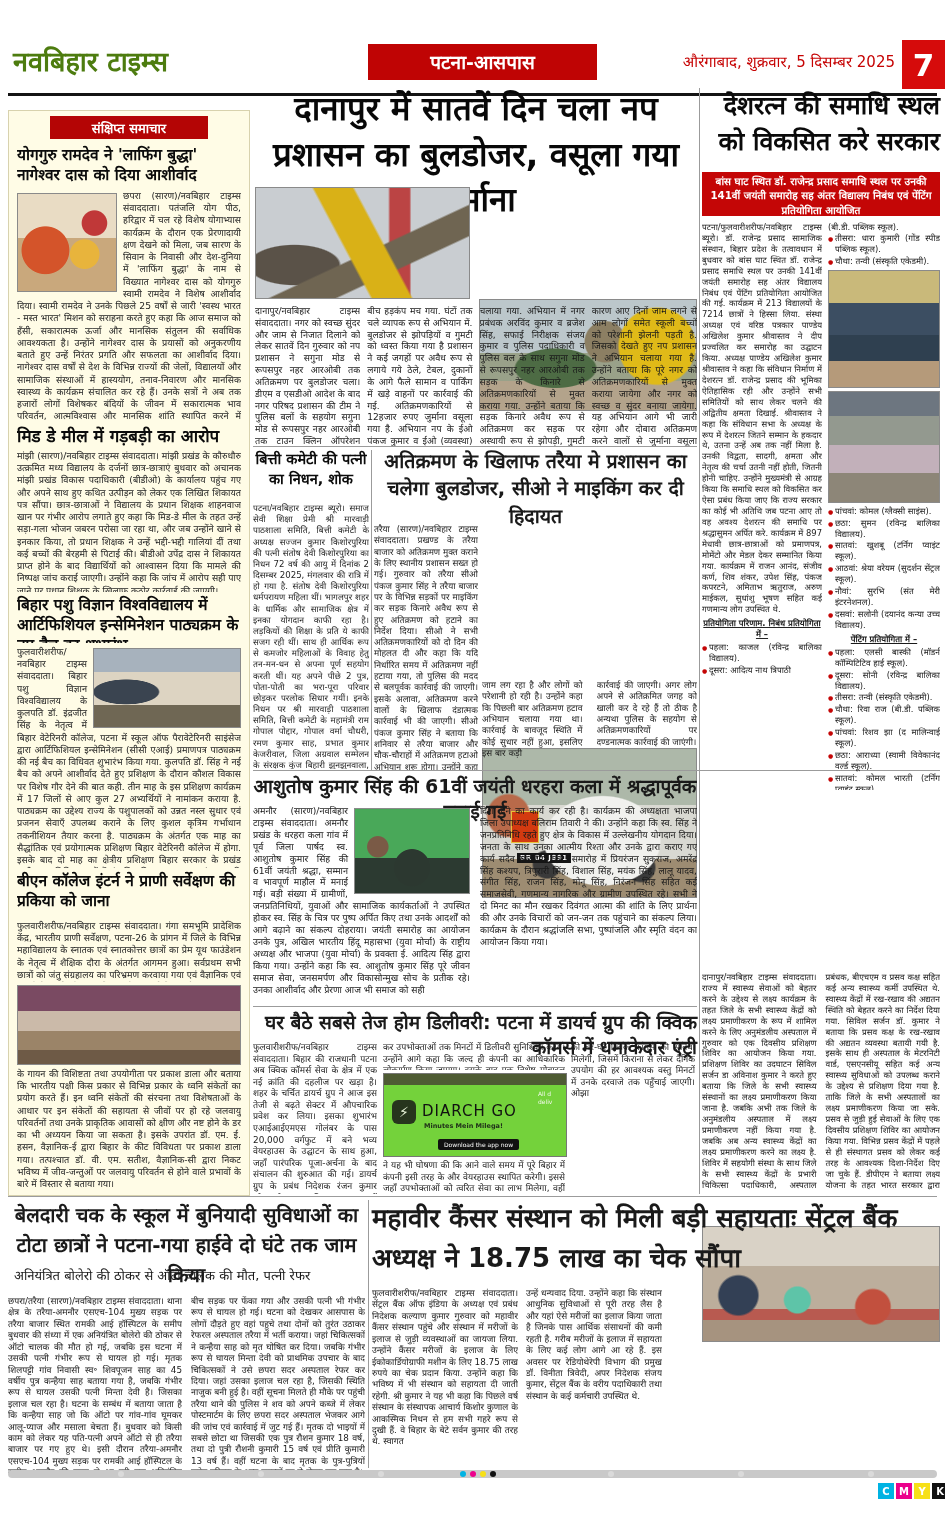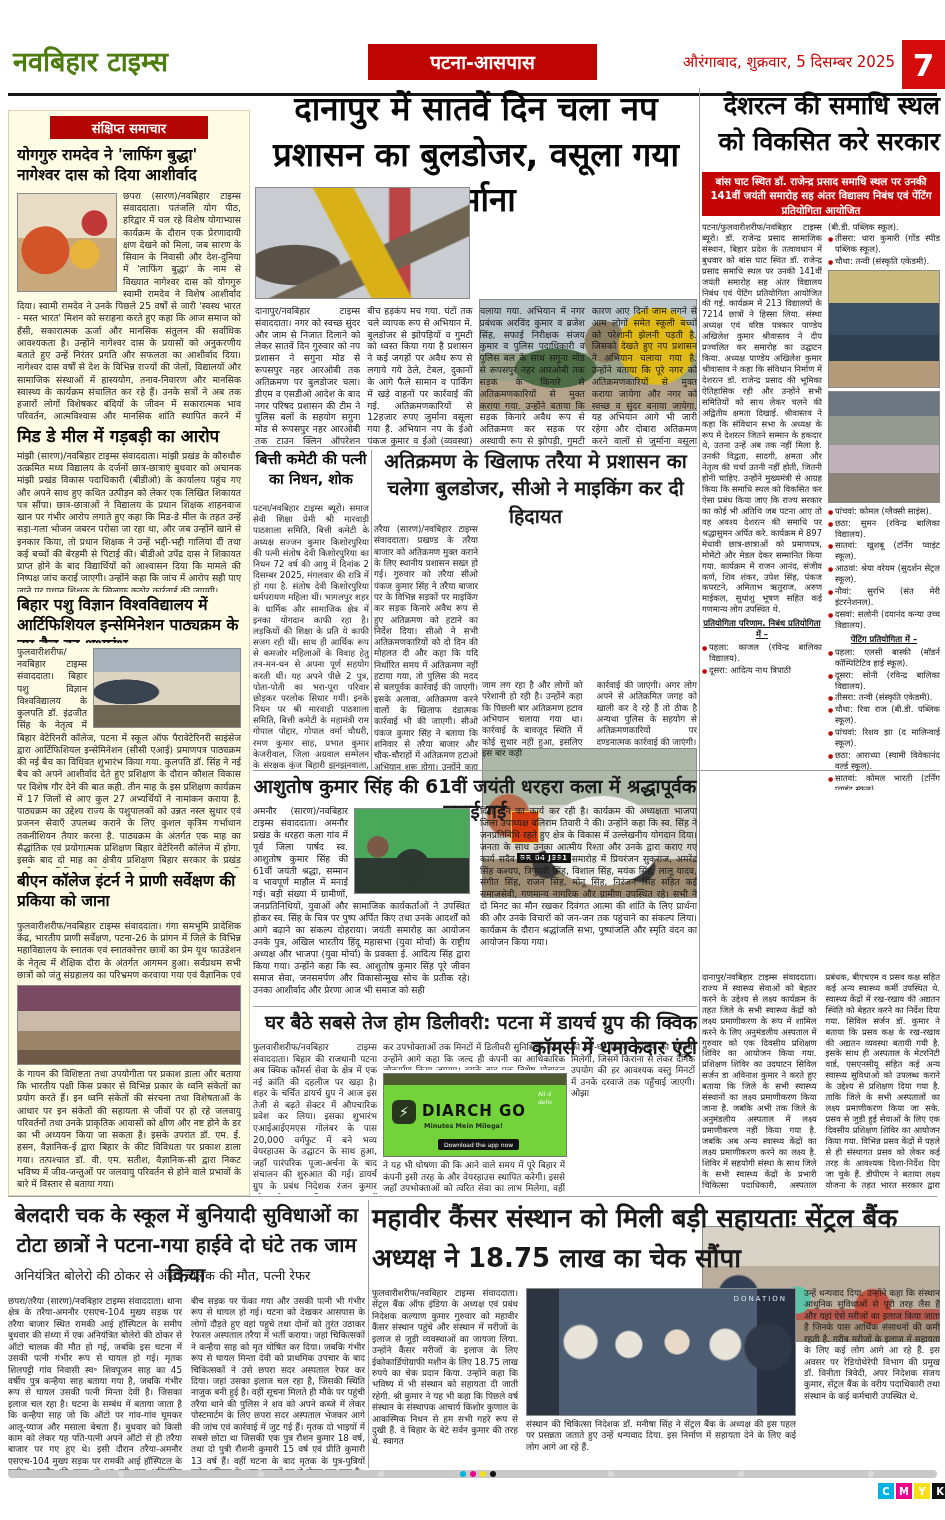--- a/index.html
+++ b/index.html
@@ -110,21 +110,21 @@
 
   
   .dia-head{left:253px;top:1010px;width:444px;font-size:19px;font-weight:bold;text-align:right;line-height:1.3}
   .dia-row{left:253px;top:1042px;width:444px;height:152px;display:flex;gap:6px}
   .dia-row .tx{font-size:8.9px;line-height:1.3;text-align:justify;overflow:hidden}
   .dia-c1{width:124px}.dia-c2{width:182px}.dia-c3{width:124px}
   .dia-ad{width:182px;height:82px;border:1px solid #777;background:
      linear-gradient(180deg,#4e5b33 0 14%,#74d23b 14% 100%);position:relative;margin:3px 0}
   .dia-logo{position:absolute;left:8px;top:26px;width:24px;height:24px;background:#27351d;border-radius:6px;
             color:#eaf6da;font-size:14px;display:flex;align-items:center;justify-content:center}
-  .dia-brand{position:absolute;left:38px;top:28px;font-size:15px;font-weight:bold;color:#111;letter-spacing:1px}
+  .dia-brand{position:absolute;left:38px;top:28px;font-size:15px;font-weight:normal;color:#111;letter-spacing:1px}
   .dia-tag{position:absolute;left:40px;top:48px;font-size:6.5px;font-weight:bold;color:#20301a}
   .dia-btn{position:absolute;left:54px;bottom:6px;background:#111;color:#fff;font-size:6px;padding:2px 6px;border-radius:2px}
   .dia-side{position:absolute;right:2px;top:16px;width:26px;font-size:6px;color:#f2f8ec;line-height:1.3}
 
   
   .bel-head{left:8px;top:1200px;width:357px;font-size:20px;font-weight:bold;text-align:center;line-height:1.5}
   .bel-sub{left:14px;top:1268px;width:345px;font-size:13px;font-weight:normal;line-height:1.3}
   .bel-cols{left:8px;top:1296px;width:357px;height:178px;display:flex;gap:9px}
   .bel-cols>div{flex:1;font-size:8.8px;line-height:1.3;text-align:justify;overflow:hidden}
 
@@ -275,26 +275,20 @@
   <div class="abs bel-sub">अनियंत्रित बोलेरो की ठोकर से ऑटो चालक की मौत, पत्नी रेफर</div>
   <div class="abs bel-cols">
     <div>छपरा/तरैया (सारण)/नवबिहार टाइम्स संवाददाता। थाना क्षेत्र के तरैया-अमनौर एसएच-104 मुख्य सड़क पर तरैया बाजार स्थित रामकी आई हॉस्पिटल के समीप बुधवार की संध्या में एक अनियंत्रित बोलेरो की ठोकर से ऑटो चालक की मौत हो गई, जबकि इस घटना में उसकी पत्नी गंभीर रूप से घायल हो गई। मृतक शिलपट्टी गांव निवासी स्व॰ शिवपूजन साह का 45 वर्षीय पुत्र कन्हैया साह बताया गया है, जबकि गंभीर रूप से घायल उसकी पत्नी मिन्ता देवी है। जिसका इलाज चल रहा है। घटना के सम्बंध में बताया जाता है कि कन्हैया साह जो कि ऑटो पर गांव-गांव घूमकर आलू-प्याज और मसाला बेचता हैं। बुधवार को किसी काम को लेकर यह पति-पत्नी अपने ऑटो से ही तरैया बाजार पर गए हुए थे। इसी दौरान तरैया-अमनौर एसएच-104 मुख्य सड़क पर रामकी आई हॉस्पिटल के समीप अमनौर की तरफ से आ रही एक अनियंत्रित बोलेरो के चालक ने ऑटो में जोरदार ठोकर मार दिया। जिससे कन्हैया साह</div>
     <div>बीच सड़क पर फेंका गया और उसकी पत्नी भी गंभीर रूप से घायल हो गई। घटना को देखकर आसपास के लोगों दौड़ते हुए वहां पहुचे तथा दोनों को तुरंत उठाकर रेफरल अस्पताल तरैया में भर्ती कराया। जहां चिकित्सकों ने कन्हैया साह को मृत घोषित कर दिया। जबकि गंभीर रूप से घायल मिन्ता देवी को प्राथमिक उपचार के बाद चिकित्सकों ने उसे छपरा सदर अस्पताल रेफर कर दिया। जहां उसका इलाज चल रहा है, जिसकी स्थिति नाजुक बनी हुई है। वहीं सूचना मिलते ही मौके पर पहुंची तरैया थाने की पुलिस ने शव को अपने कब्जे में लेकर पोस्टमार्टम के लिए छपरा सदर अस्पताल भेजकर आगे की जांच एवं कार्रवाई में जुट गई हैं। मृतक दो भाइयों में सबसे छोटा था जिसकी एक पुत्र रौशन कुमार 18 वर्ष, तथा दो पुत्री रौशनी कुमारी 15 वर्ष एवं प्रीति कुमारी 13 वर्ष हैं। वहीं घटना के बाद मृतक के पुत्र-पुत्रियों समेत परिवार के अन्य सदस्यों का रो-रोकर बुरा हाल है।</div>
   </div>
   <div class="abs vline" style="left:368px;top:1200px;height:268px"></div>
 
   <div class="abs mah-head">महावीर कैंसर संस्थान को मिली बड़ी सहायताः सेंट्रल बैंक अध्यक्ष ने 18.75 लाख का चेक सौंपा</div>
   <div class="abs mah-row">
     <div class="tx mah-c1">फुलवारीशरीफ/नवबिहार टाइम्स संवाददाता। सेंट्रल बैंक ऑफ इंडिया के अध्यक्ष एवं प्रबंध निदेशक कल्याण कुमार गुरुवार को महावीर कैंसर संस्थान पहुंचे और संस्थान में मरीजों के इलाज से जुड़ी व्यवस्थाओं का जायजा लिया. उन्होंने कैंसर मरीजों के इलाज के लिए ईकोकार्डियोग्राफी मशीन के लिए 18.75 लाख रुपये का चेक प्रदान किया. उन्होंने कहा कि भविष्य में भी संस्थान को सहायता दी जाती रहेगी. श्री कुमार ने यह भी कहा कि पिछले वर्ष संस्थान के संस्थापक आचार्य किशोर कुणाल के आकस्मिक निधन से हम सभी गहरे रूप से दुखी हैं. वे बिहार के बेटे सर्वन कुमार की तरह थे. स्वागत</div>
-    <div class="mah-mid">
-      <div class="photo ph-mah">
-        <div class="mah-banner">DONATION</div>
-      </div>
-      <div class="mah-under">संस्थान की चिकित्सा निदेशक डॉ. मनीषा सिंह ने सेंट्रल बैंक के अध्यक्ष की इस पहल पर प्रसन्नता जताते हुए उन्हें धन्यवाद दिया. इस निर्माण में सहायता देने के लिए कई लोग आगे आ रहे हैं.</div>
-    </div>
     <div class="tx mah-c3">उन्हें धन्यवाद दिया. उन्होंने कहा कि संस्थान आधुनिक सुविधाओं से पूरी तरह लैस है और यहां ऐसे मरीजों का इलाज किया जाता है जिनके पास आर्थिक संसाधनों की कमी रहती है. गरीब मरीजों के इलाज में सहायता के लिए कई लोग आगे आ रहे हैं. इस अवसर पर रेडियोथेरेपी विभाग की प्रमुख डॉ. विनीता त्रिवेदी, अपर निदेशक संजय कुमार, सेंट्रल बैंक के वरीय पदाधिकारी तथा संस्थान के कई कर्मचारी उपस्थित थे.</div>
   </div>
 
   <div class="abs foot-bar">
     <span class="dot" style="left:110px;background:#dadada"></span>
     <span class="dot" style="left:250px;background:#dadada"></span>
     <span class="dot" style="left:370px;background:#dadada"></span>
     <span class="dot" style="left:452px;background:#00b3e3"></span>
     <span class="dot" style="left:462px;background:#ec008c"></span>
     <span class="dot" style="left:472px;background:#f7e017"></span>

